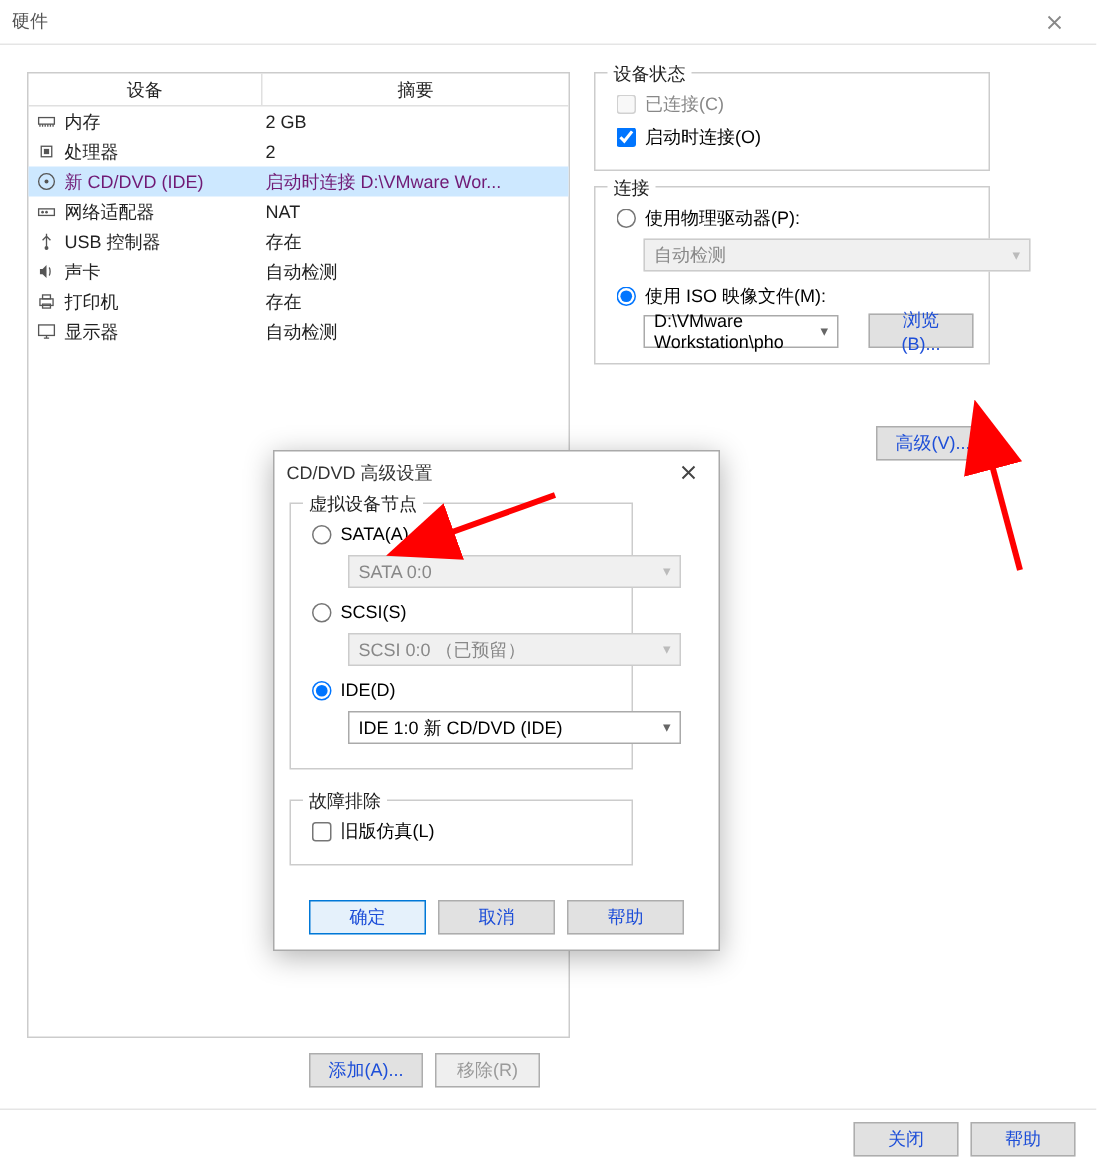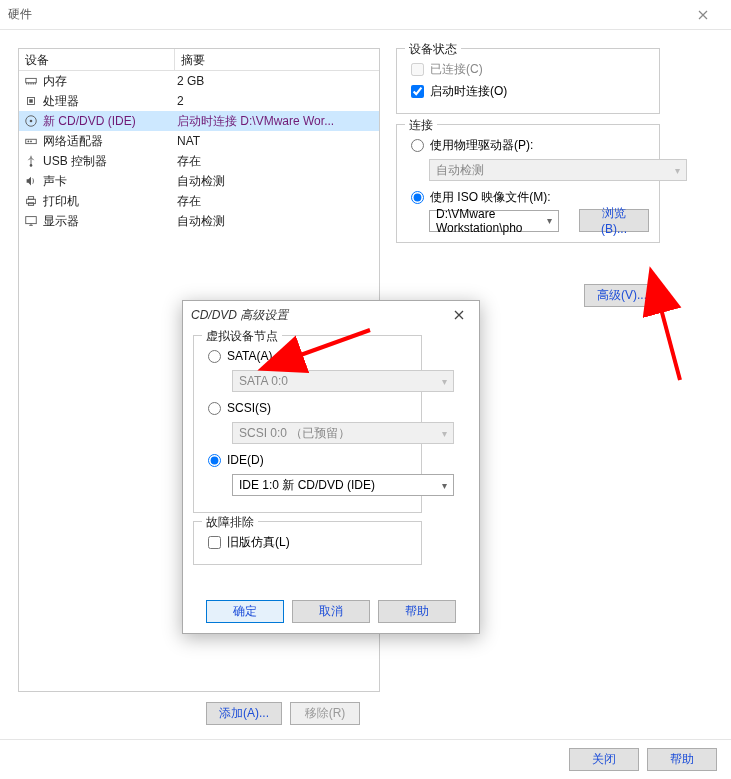--- a/index.html
+++ b/index.html
@@ -6,21 +6,21 @@
 body { background: #fff; width: 731px; height: 779px; position: relative; overflow: hidden; }
 
 .titlebar { height: 30px; border-bottom: 1px solid #e5e5e5; display: flex; align-items: center; padding: 0 8px; color: #555; }
 .titlebar .title { flex: 1; }
 .titlebar .close { width: 40px; height: 28px; display: flex; align-items: center; justify-content: center; color: #888; cursor: pointer; }
 .titlebar .close svg { width: 10px; height: 10px; }
 
 .main { position: absolute; left: 18px; top: 48px; right: 18px; bottom: 48px; }
 
 .device-panel { position: absolute; left: 0; top: 0; width: 362px; height: 644px; border: 1px solid #ccc; background: #fff; }
-.device-header { display: flex; height: 22px; border-bottom: 1px solid #e0e0e0; }
+.device-header { display: flex; height: 22px; border-bottom: 1px solid #e0e0e0; text-align: center; }
 .device-header > div { padding: 3px 6px; color: #222; }
 .dh-name { width: 156px; border-right: 1px solid #e0e0e0; }
 .dh-summary { flex: 1; }
 .device-row { display: flex; height: 20px; align-items: center; padding-left: 4px; }
 .device-row .icon { width: 16px; height: 16px; margin-right: 4px; display: flex; align-items: center; justify-content: center; color: #555; }
 .device-row .name { width: 134px; color: #222; }
 .device-row .summary { flex: 1; color: #222; white-space: nowrap; overflow: hidden; }
 .device-row.selected { background: #cde8ff; }
 .device-row.selected .name, .device-row.selected .summary { color: #701a75; }
 
@@ -51,24 +51,24 @@
 .btn.primary { border-color: #0078d7; background: #e5f1fb; }
 
 .advanced-btn-wrap { position: absolute; right: 0; top: 236px; }
 
 .footer { position: absolute; left: 0; right: 0; bottom: 0; height: 40px; border-top: 1px solid #e5e5e5; display: flex; align-items: center; justify-content: flex-end; padding: 0 14px; gap: 8px; }
 .footer .btn { min-width: 70px; }
 
 
 .modal { position: absolute; left: 182px; top: 300px; width: 298px; height: 334px; background: #fff; border: 1px solid #aaa; box-shadow: 0 4px 18px rgba(0,0,0,0.3); }
 .modal .m-title { height: 28px; display: flex; align-items: center; padding: 0 8px; color: #333; }
-.modal .m-title .t { flex: 1; font-style: italic; }
+.modal .m-title .t { flex: 1; }
 .modal .m-title .x { width: 24px; display: flex; align-items: center; justify-content: center; cursor: pointer; color: #666; }
 .modal .m-body { padding: 6px 10px 0; }
-.modal .fieldset { margin-bottom: 8px; width: 229px; }
+.modal .fieldset { margin-bottom: 20px; width: 229px; }
 .modal .select-like { width: 222px; margin-left: 28px; }
 .modal .m-footer { position: absolute; left: 0; right: 0; bottom: 10px; display: flex; justify-content: center; gap: 8px; }
 .modal .m-footer .btn { min-width: 78px; }
 
 
 .arrows { position: absolute; left: 0; top: 0; width: 731px; height: 779px; pointer-events: none; }
 
 svg.icon16 { width: 14px; height: 14px; }
 </style>
 </head>

